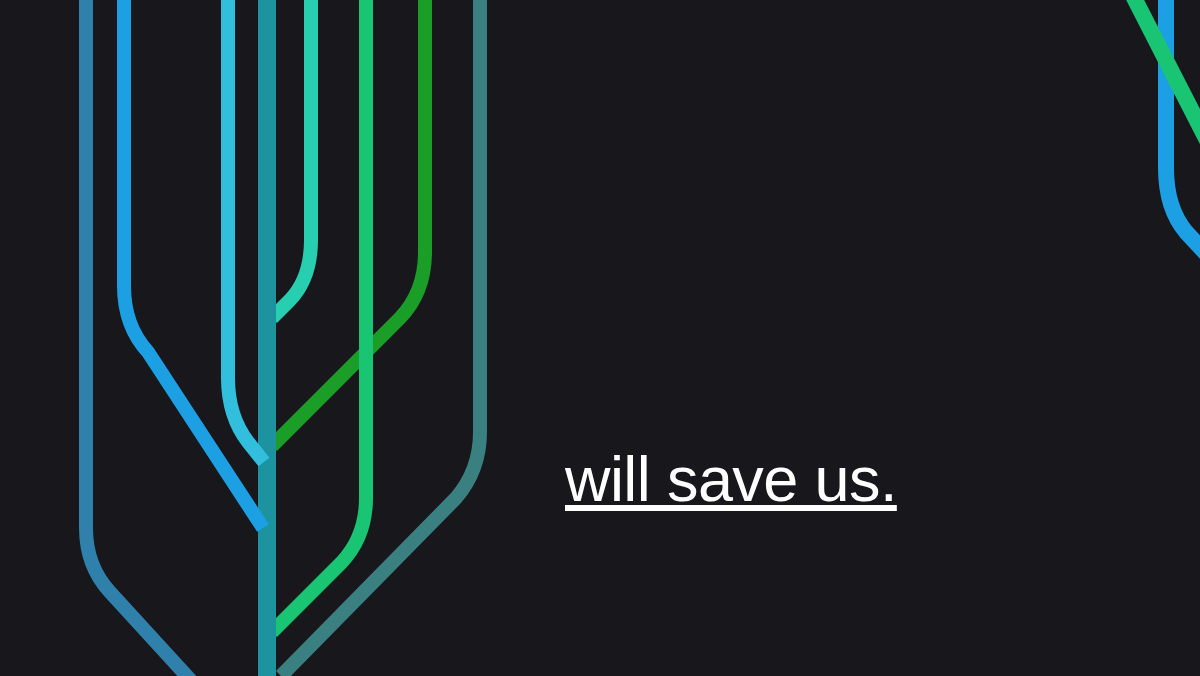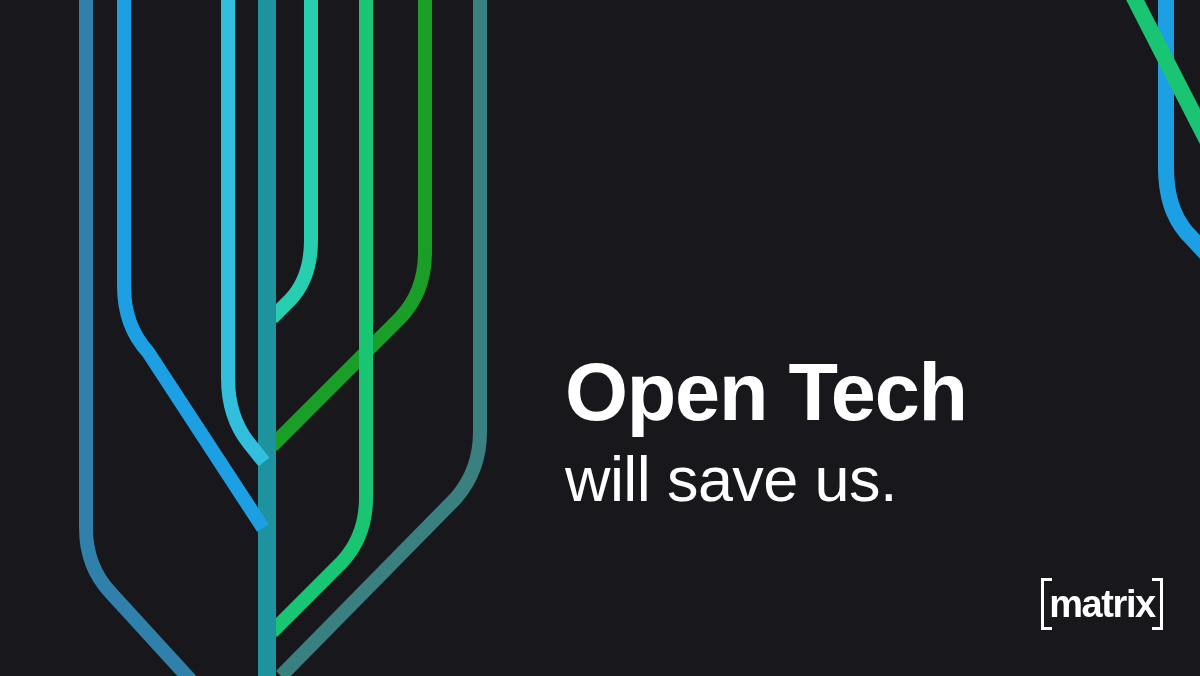--- a/index.html
+++ b/index.html
@@ -45,20 +45,21 @@
   .subhead {
     position: absolute;
     left: 0;
     top: 448px;
     color: #ffffff;
     font-size: 63px;
     font-weight: 400;
     letter-spacing: -0.6px;
     line-height: 1;
     white-space: nowrap;
+    text-decoration: underline;
   }
   .datetime {
     position: absolute;
     left: 0;
     top: 591px;
     color: #f0f0f2;
     font-size: 21px;
     font-weight: 400;
     line-height: 1;
     white-space: nowrap;
@@ -125,23 +126,17 @@
     <path d="M124 -10 L124 286 Q124 326 148 352 L263 528" stroke="#1c9fe3" stroke-width="14" fill="none" stroke-linecap="butt" stroke-linejoin="round"></path>
 
     <path d="M86 -10 L86 528 Q86 566 110 592 L196 686" stroke="#2f80ab" stroke-width="14" fill="none" stroke-linecap="butt" stroke-linejoin="round"></path>
 
     <path d="M1166 -10 L1166 168 Q1166 208 1186 232 L1214 262" stroke="#1c9fe3" stroke-width="16" fill="none" stroke-linecap="butt" stroke-linejoin="round"></path>
 
     <path d="M1128 -14 L1214 154" stroke="#19c573" stroke-width="16" fill="none" stroke-linecap="butt" stroke-linejoin="round"></path>
   </svg>
 
   <div class="content">
-    <div class="headline">Open Tech</div>
     <div class="subhead">will save us.</div>
   </div>
 
-  <div class="logo">
-    <span class="logo-bracket left"></span>
-    <span class="logo-bracket right"></span>
-    <span class="logo-word">matrix</span>
-  </div>
 
 </div>
 
 </body></html>

